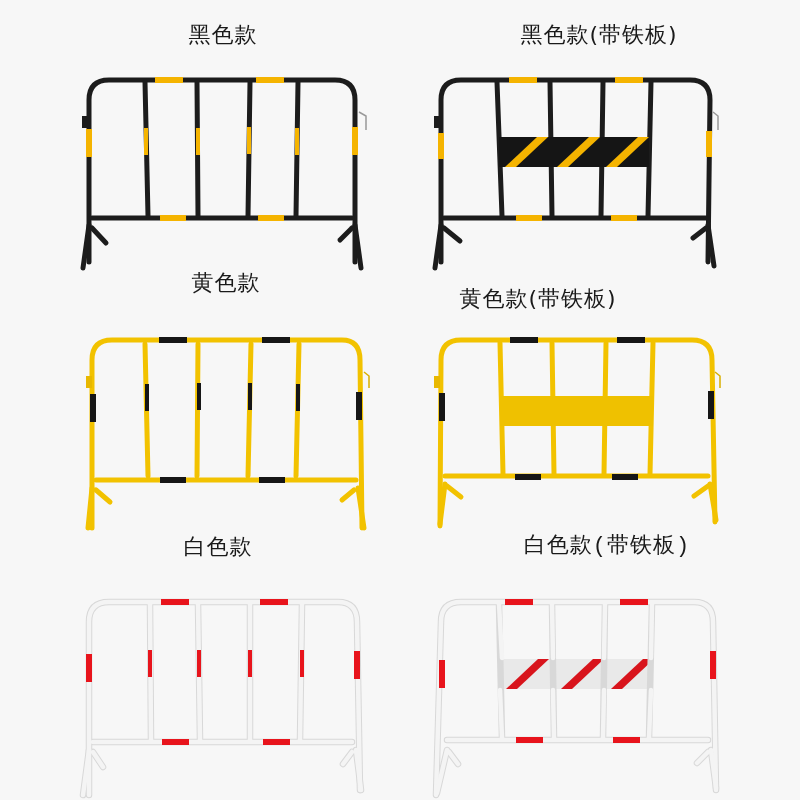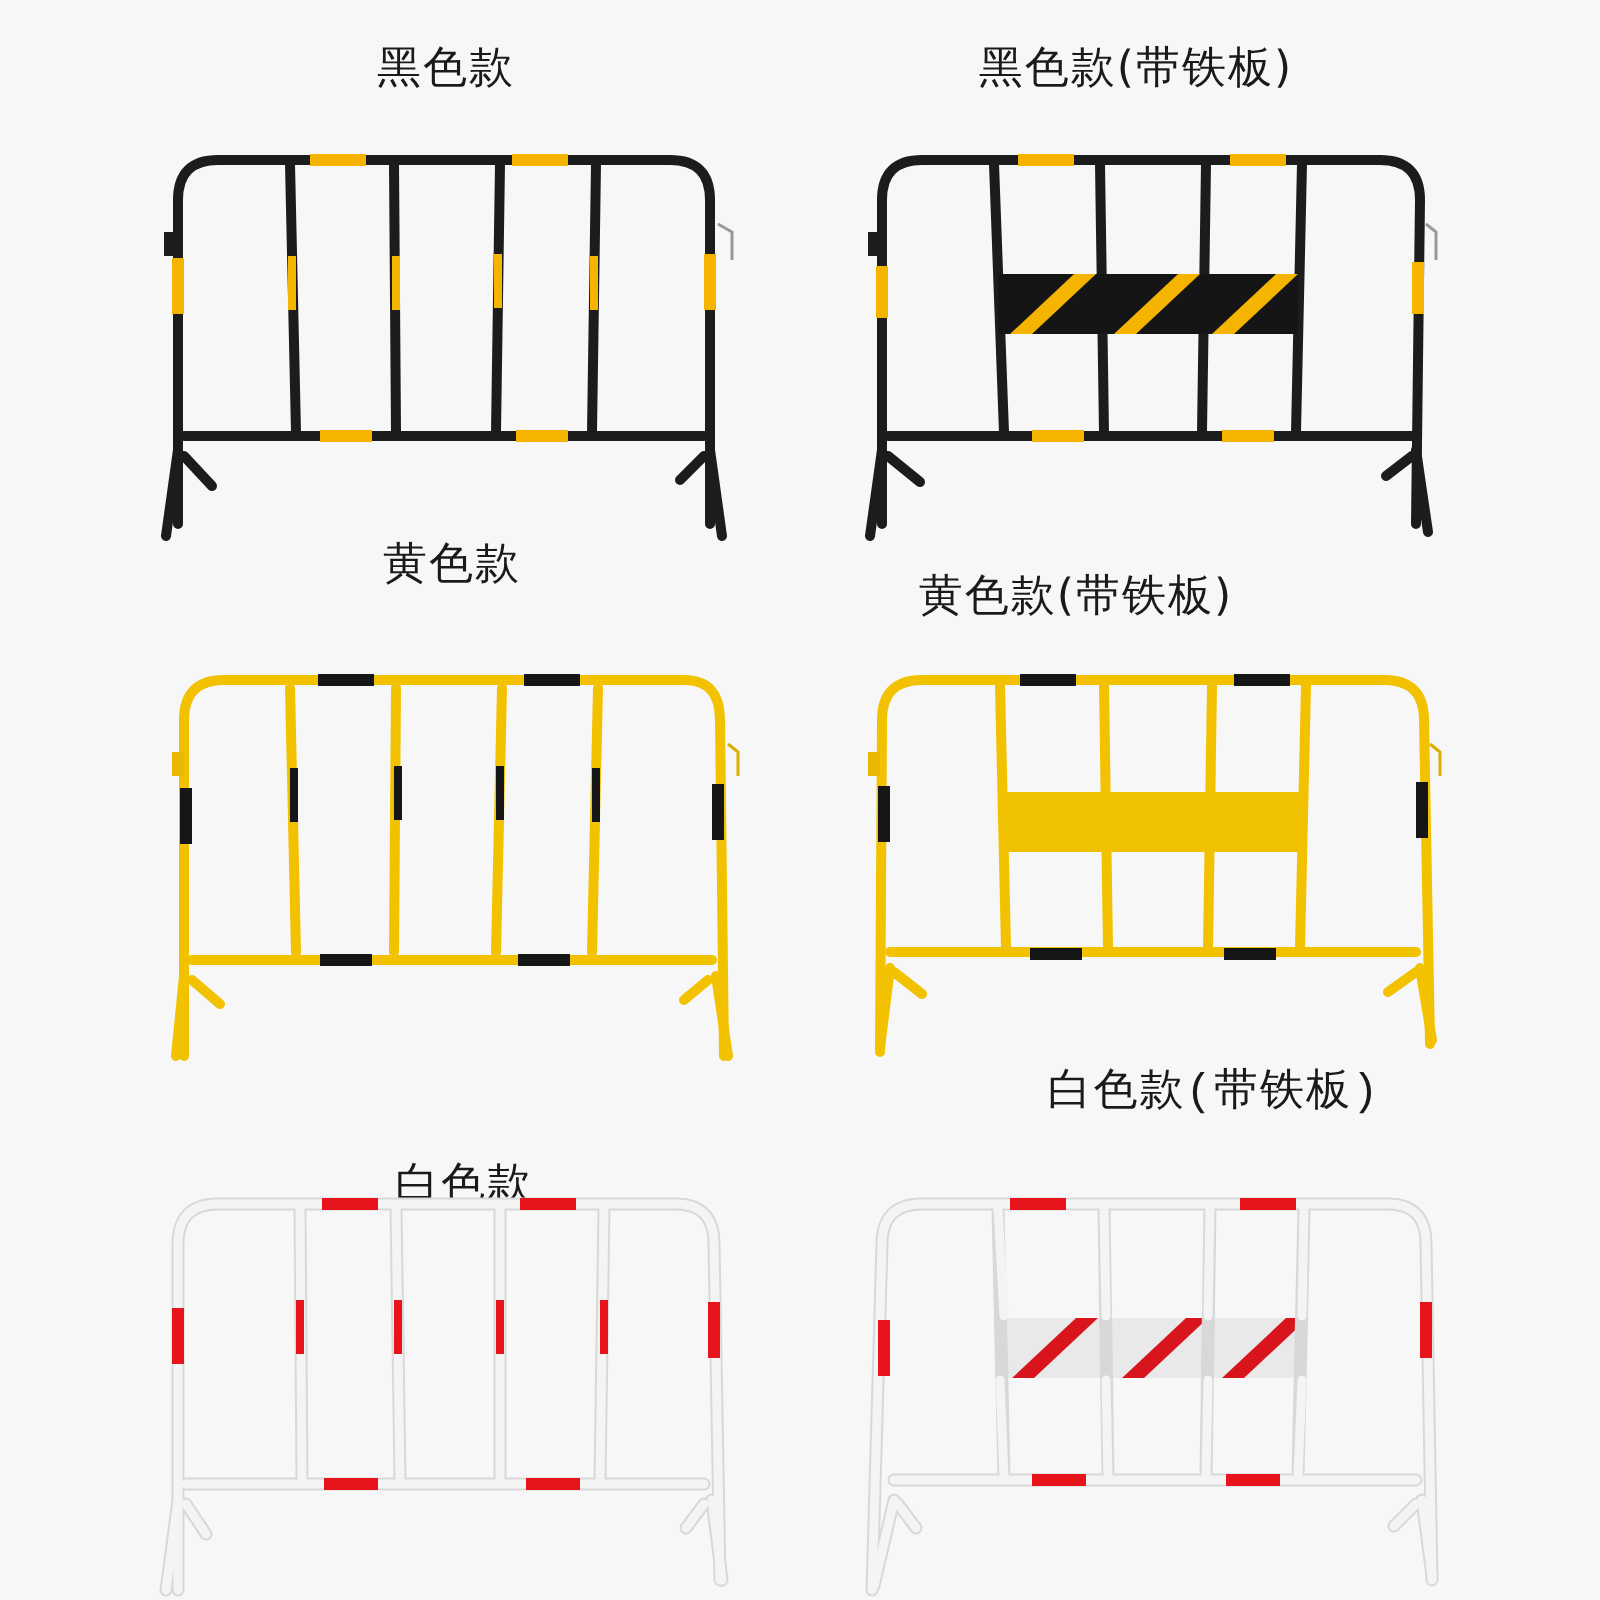--- a/index.html
+++ b/index.html
@@ -17,24 +17,24 @@
     white-space: nowrap;
     transform: translateX(-50%);
     line-height: 1;
   }
   svg.barriers { position: absolute; left: 0; top: 0; }
 </style>
 </head>
 <body>
 
 <div class="title" style="left:223px;top:24px;text-align:center;">黑色款</div>
-<div class="title" style="left:568px;top:24px;text-align:right;">黑色款(带铁板)</div>
+<div class="title" style="left:599px;top:24px;text-align:right;">黑色款(带铁板)</div>
 <div class="title" style="left:226px;top:272px;">黄色款</div>
 <div class="title" style="left:538px;top:288px;">黄色款(带铁板)</div>
-<div class="title" style="left:232px;top:536px;margin-top:46px;">白色款</div>
+<div class="title" style="left:218px;top:536px;">白色款</div>
 <div class="title" style="left:607px;top:536px;font-family:Liberation Mono, monospace;">白色款(带铁板)</div>
 
 <svg class="barriers" width="800" height="800" viewBox="0 0 800 800">
   <defs>
 
     <g id="frame-path">
     </g>
     <clipPath id="clip-bp">
         <rect x="499" y="137" width="150" height="30"></rect>
       </clipPath>

